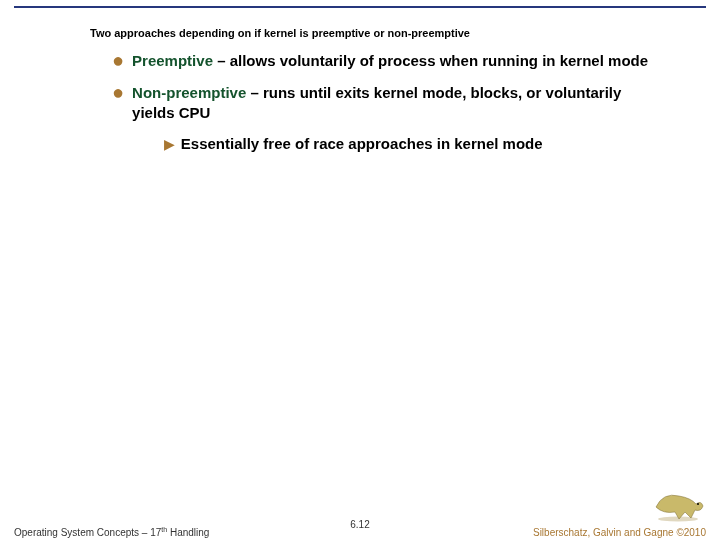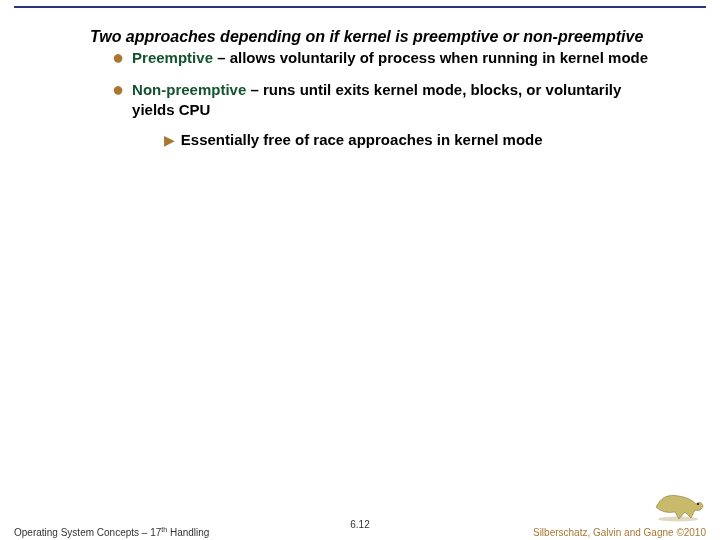--- a/index.html
+++ b/index.html
@@ -38,24 +38,24 @@
   .rule {
     margin: 6px 14px 0 14px;
     height: 2px;
     background: #26377D;
   }
   .content {
     padding: 18px 60px 0 90px;
     color: #000;
   }
   .intro {
-    font-size: 16px;
+    font-size: 11px;
     font-weight: bold;
     line-height: 1.35;
-    font-style: italic;
+    margin-bottom: 10px;
   }
   .lvl1 {
     margin-left: 22px;
     margin-bottom: 12px;
   }
   .lvl1-row {
     display: flex;
     align-items: flex-start;
   }
   .bullet-disc {

